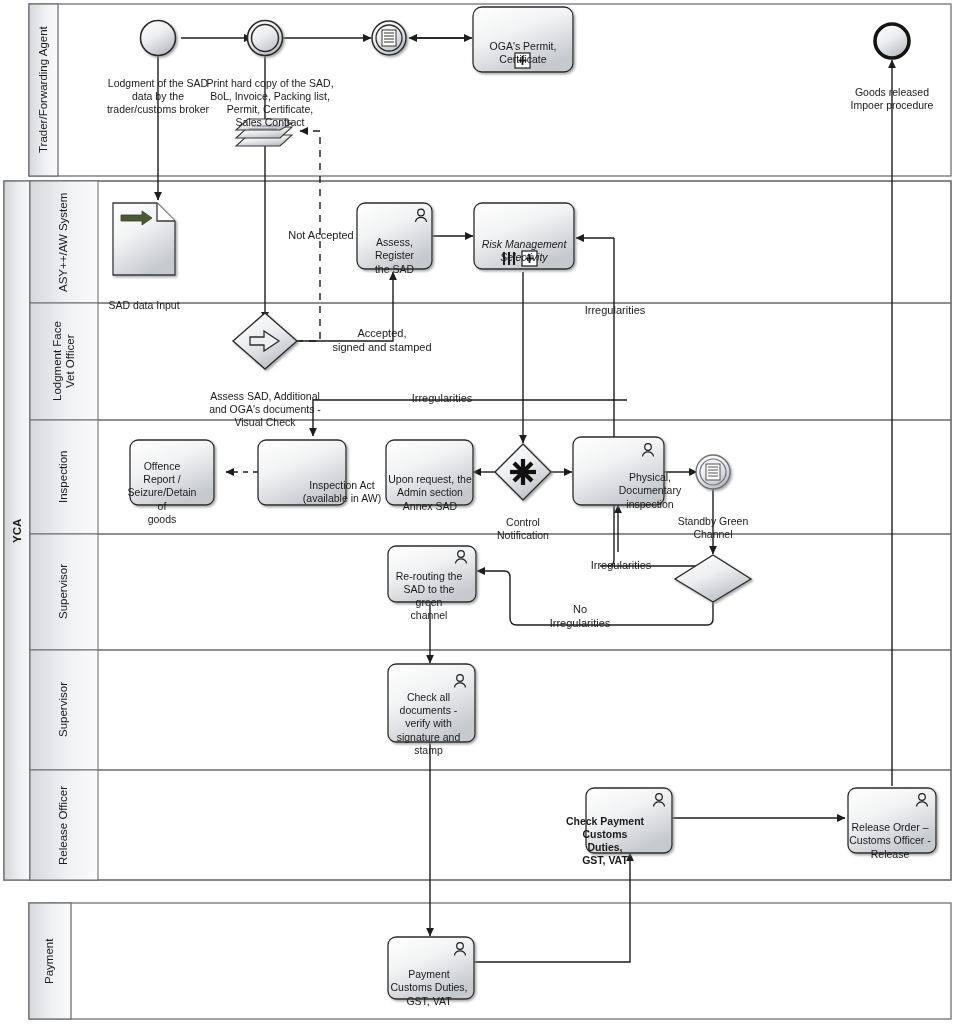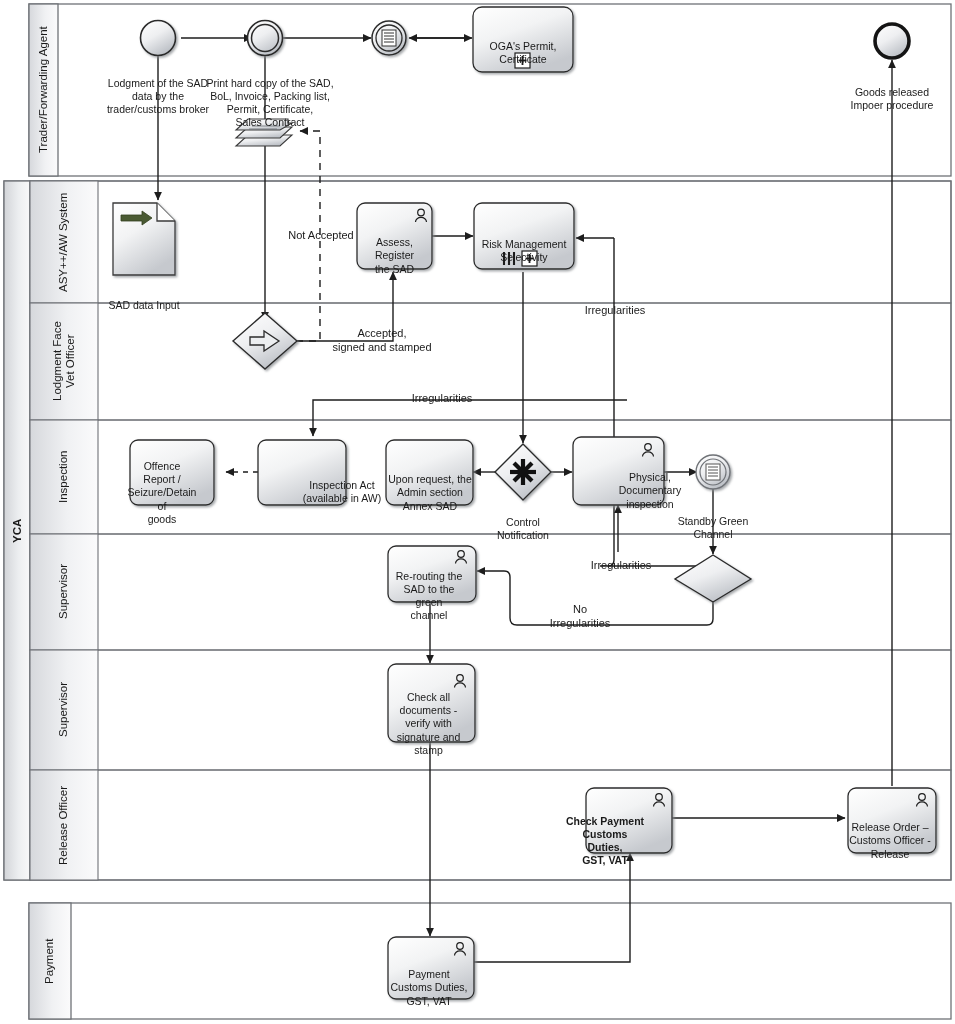--- a/index.html
+++ b/index.html
@@ -352,23 +352,26 @@
 Certificate</div>
 
   <div class="node-text" style="left:826px;top:66px;width:132px;height:30px;white-space:pre-line;align-items:flex-start;">Goods released
 Impoer procedure</div>
 
   <div class="node-text" style="left:94px;top:278px;width:100px;height:16px;">SAD data Input</div>
 
   <div class="node-text" style="left:358px;top:214px;width:73px;height:44px;white-space:pre-line;">Assess, Register
 the SAD</div>
 
-  <div class="node-text" style="left:476px;top:212px;width:96px;height:38px;white-space:pre-line;">Risk Management
+  <div class="node-text" style="left:476px;top:212px;width:96px;height:38px;white-space:pre-line;font-style:italic;">Risk Management
 Selectivity</div>
 
+  <div class="node-text" style="left:194px;top:370px;width:142px;height:42px;white-space:pre-line;align-items:flex-start;">Assess SAD, Additional
+and OGA's documents -
+Visual Check</div>
 
   <div class="node-text" style="left:131px;top:450px;width:62px;height:46px;white-space:pre-line;">Offence Report /
 Seizure/Detain of
 goods</div>
 
   <div class="node-text" style="left:259px;top:456px;width:86px;height:32px;white-space:pre-line;padding-left:40px;">Inspection Act
 (available in AW)</div>
 
   <div class="node-text" style="left:387px;top:450px;width:86px;height:46px;white-space:pre-line;">Upon request, the
 Admin section

